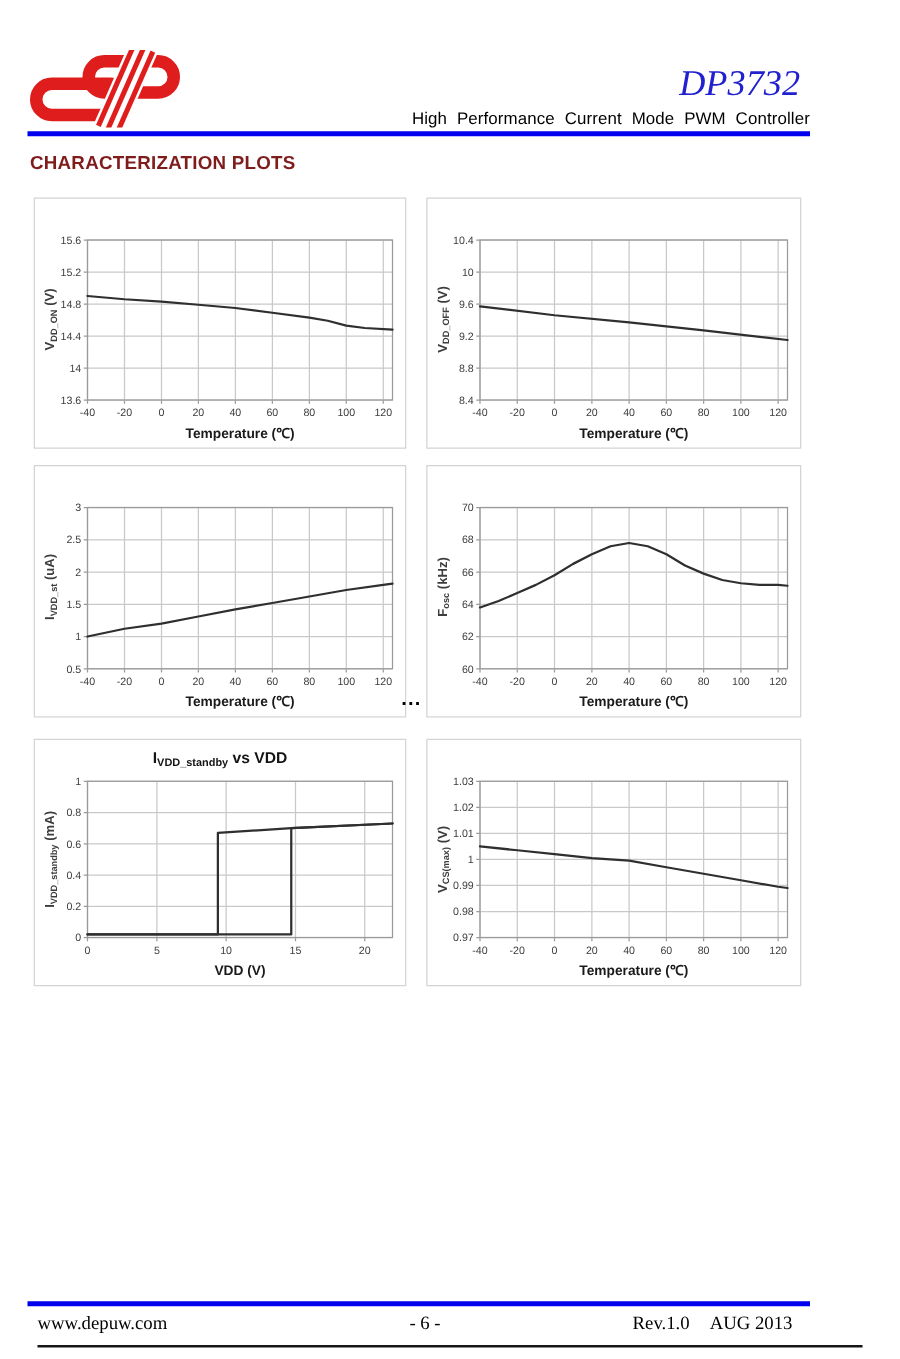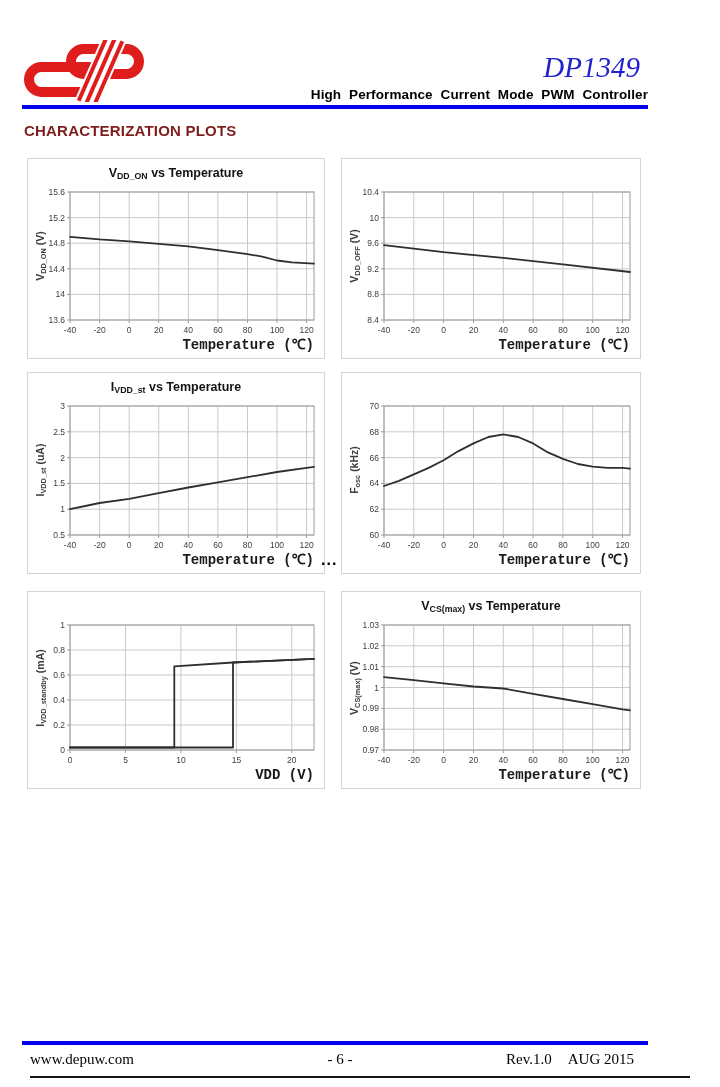--- a/index.html
+++ b/index.html
@@ -4,41 +4,41 @@
 <style>
   html,body{margin:0;padding:0;background:#ffffff;}
   #page{position:relative;width:720px;height:1087px;background:#fff;
         font-family:"Liberation Sans",sans-serif;overflow:hidden;}
 
   
   #logo{position:absolute;left:22px;top:40px;width:124px;height:62px;}
   #brand{position:absolute;right:80px;top:52px;font-family:"Liberation Serif",serif;
          font-style:italic;font-size:29px;line-height:30px;}
   #brand .b1{font-weight:normal;}
-  #subtitle{position:absolute;right:72px;top:87px;font-weight:bold;font-size:13.5px;
+  #subtitle{position:absolute;right:72px;top:87px;font-weight:normal;font-size:13.5px;
             color:#000;word-spacing:4px;letter-spacing:0.1px;}
   .rule-blue{position:absolute;left:22px;width:626px;height:4px;}
   #rule-top{top:105px;}
   #section-title{position:absolute;left:24px;top:122px;font-weight:bold;
                  font-size:15px;color:#7f1d1d;letter-spacing:0.2px;}
 
   
   .panel{position:absolute;background:#fff;border:1px solid #d4d4d4;}
   .c1{left:27px;width:296px;} .c2{left:341px;width:298px;}
   .r1{top:158px;height:199px;} .r2{top:372px;height:200px;} .r3{top:591px;height:196px;}
   .chart-title{position:absolute;top:7px;left:0;right:0;text-align:center;
                font-weight:bold;font-size:12.5px;color:#141414;}
   .sub{font-size:0.7em;vertical-align:-0.28em;}
   .plot-region{position:absolute;top:26px;left:0;right:0;bottom:0;}
   .plot-svg{position:absolute;top:0;left:0;right:0;bottom:0;}
   .ylabel{position:absolute;width:150px;text-align:center;left:-62px;top:41%;
           margin-top:-7px;transform:rotate(-90deg);white-space:nowrap;
           font-weight:bold;font-size:10.5px;color:#3d3d3d;}
-  .xlabel{position:absolute;bottom:5px;left:42px;right:10px;text-align:right;
-          font-weight:bold;font-size:14px;color:#1a1a1a;font-family:Liberation Mono, monospace;}
+  .xlabel{position:absolute;bottom:5px;left:42px;right:10px;text-align:center;
+          font-weight:bold;font-size:11px;color:#1a1a1a;}
   svg text.tick{font-family:"Liberation Sans",sans-serif;font-size:8.5px;fill:#3d3d3d;}
 
   #ellipsis{position:absolute;left:321px;top:551px;font-weight:bold;
             font-size:16px;color:#000;letter-spacing:1px;}
 
   
   #rule-bottom{top:1041px;}
   .footer-text{position:absolute;top:1051px;font-family:"Liberation Serif",serif;
                font-size:15px;color:#000;text-align:right;}
   #footer-site{left:30px;}
@@ -55,29 +55,28 @@
   <svg id="logo" viewBox="0 0 124 62">
     <rect x="7" y="27" width="72" height="25" rx="12.5" fill="none" stroke="#e01d1d" stroke-width="10"></rect>
     <rect x="49" y="9" width="68" height="25" rx="12.5" fill="none" stroke="#e01d1d" stroke-width="10"></rect>
     <line x1="64" y1="64" x2="93" y2="-2" stroke="#ffffff" stroke-width="24"></line>
     <line x1="56.7" y1="60.7" x2="85.7" y2="-5.3" stroke="#e01d1d" stroke-width="4"></line>
     <line x1="64" y1="64" x2="93" y2="-2" stroke="#e01d1d" stroke-width="4"></line>
     <line x1="71.3" y1="67.3" x2="100.3" y2="1.3" stroke="#e01d1d" stroke-width="4"></line>
   </svg>
 
   <div id="brand" style="color: rgb(33, 33, 207);">
-    <span class="b1">DP</span><span class="b2">1349</span>
+    <span class="b1">DP</span><span class="b2">3732</span>
   </div>
   <div id="subtitle">High Performance Current Mode PWM Controller</div>
   <div id="rule-top" class="rule-blue" style="background: rgb(0, 0, 238);"></div>
 
   <div id="section-title">CHARACTERIZATION PLOTS</div>
 
   <div class="panel r1 c1">
-    <div class="chart-title"><span>V</span><span class="sub">DD_ON</span><span> vs Temperature</span></div>
     <div class="plot-region">
       <div class="ylabel"><span>V</span><span class="sub">DD_ON</span><span> (V)</span></div>
       <div class="plot-svg"><svg width="296" height="173">
             <line x1="42.0" y1="7" x2="42.0" y2="135" stroke="#c9c9c9" stroke-width="1"></line>
             <line x1="42.0" y1="135" x2="42.0" y2="138" stroke="#9a9a9a"></line>
             <text class="tick" x="42.0" y="148" text-anchor="middle">-40</text>
             <line x1="71.6" y1="7" x2="71.6" y2="135" stroke="#c9c9c9" stroke-width="1"></line>
             <line x1="71.6" y1="135" x2="71.6" y2="138" stroke="#9a9a9a"></line>
             <text class="tick" x="71.6" y="148" text-anchor="middle">-20</text>
             <line x1="101.2" y1="7" x2="101.2" y2="135" stroke="#c9c9c9" stroke-width="1"></line>
@@ -176,21 +175,20 @@
             <line x1="39" y1="7.0" x2="42" y2="7.0" stroke="#9a9a9a"></line>
             <text class="tick" x="37" y="10" text-anchor="end">10.4</text>
             <rect x="42" y="7" width="246" height="128" fill="none" stroke="#9a9a9a" stroke-width="1"></rect>
             <polyline points="42.0,60.1 101.6,67.2 161.3,72.9 220.9,79.3 288.0,87.0" fill="none" stroke="#2f2f2f" stroke-width="1.8" stroke-linejoin="round" stroke-linecap="round"></polyline>
           </svg></div>
       <div class="xlabel">Temperature (℃)</div>
     </div>
   </div>
 
   <div class="panel r2 c1">
-    <div class="chart-title"><span>I</span><span class="sub">VDD_st</span><span> vs Temperature</span></div>
     <div class="plot-region">
       <div class="ylabel"><span>I</span><span class="sub">VDD_st</span><span> (uA)</span></div>
       <div class="plot-svg"><svg width="296" height="174">
             <line x1="42.0" y1="7" x2="42.0" y2="136" stroke="#c9c9c9" stroke-width="1"></line>
             <line x1="42.0" y1="136" x2="42.0" y2="139" stroke="#9a9a9a"></line>
             <text class="tick" x="42.0" y="149" text-anchor="middle">-40</text>
             <line x1="71.6" y1="7" x2="71.6" y2="136" stroke="#c9c9c9" stroke-width="1"></line>
             <line x1="71.6" y1="136" x2="71.6" y2="139" stroke="#9a9a9a"></line>
             <text class="tick" x="71.6" y="149" text-anchor="middle">-20</text>
             <line x1="101.2" y1="7" x2="101.2" y2="136" stroke="#c9c9c9" stroke-width="1"></line>
@@ -291,20 +289,21 @@
             <rect x="42" y="7" width="246" height="129" fill="none" stroke="#9a9a9a" stroke-width="1"></rect>
             <polyline points="42.0,87.0 56.9,81.8 71.8,75.4 86.7,68.9 101.6,61.2 116.5,52.1 131.5,44.4 146.4,38.0 161.3,35.4 176.2,38.0 191.1,44.4 206.0,53.4 220.9,59.9 235.8,65.0 250.7,67.6 265.6,68.9 280.5,68.9 288.0,69.6" fill="none" stroke="#2f2f2f" stroke-width="1.8" stroke-linejoin="round" stroke-linecap="round"></polyline>
           </svg></div>
       <div class="xlabel">Temperature (℃)</div>
     </div>
   </div>
 
   <div id="ellipsis">...</div>
 
   <div class="panel r3 c1">
+    <div class="chart-title"><span>I</span><span class="sub">VDD_standby</span><span> vs VDD</span></div>
     <div class="plot-region">
       <div class="ylabel"><span>I</span><span class="sub">VDD_standby</span><span> (mA)</span></div>
       <div class="plot-svg"><svg width="296" height="170">
             <line x1="42.0" y1="7" x2="42.0" y2="132" stroke="#c9c9c9" stroke-width="1"></line>
             <line x1="42.0" y1="132" x2="42.0" y2="135" stroke="#9a9a9a"></line>
             <text class="tick" x="42.0" y="145" text-anchor="middle">0</text>
             <line x1="97.5" y1="7" x2="97.5" y2="132" stroke="#c9c9c9" stroke-width="1"></line>
             <line x1="97.5" y1="132" x2="97.5" y2="135" stroke="#9a9a9a"></line>
             <text class="tick" x="97.5" y="145" text-anchor="middle">5</text>
             <line x1="152.9" y1="7" x2="152.9" y2="132" stroke="#c9c9c9" stroke-width="1"></line>
@@ -336,21 +335,20 @@
             <text class="tick" x="37" y="10" text-anchor="end">1</text>
             <rect x="42" y="7" width="244" height="125" fill="none" stroke="#9a9a9a" stroke-width="1"></rect>
             <polyline points="42.0,129.5 146.3,129.5 205.0,129.5 205.0,44.5 286.0,40.8" fill="none" stroke="#2f2f2f" stroke-width="1.8" stroke-linejoin="round" stroke-linecap="round"></polyline>
             <polyline points="286.0,40.8 205.0,44.5 146.3,48.3 146.3,129.5 42.0,129.5" fill="none" stroke="#2f2f2f" stroke-width="1.8" stroke-linejoin="round" stroke-linecap="round"></polyline>
           </svg></div>
       <div class="xlabel">VDD (V)</div>
     </div>
   </div>
 
   <div class="panel r3 c2">
-    <div class="chart-title"><span>V</span><span class="sub">CS(max)</span><span> vs Temperature</span></div>
     <div class="plot-region">
       <div class="ylabel"><span>V</span><span class="sub">CS(max)</span><span> (V)</span></div>
       <div class="plot-svg"><svg width="298" height="170">
             <line x1="42.0" y1="7" x2="42.0" y2="132" stroke="#c9c9c9" stroke-width="1"></line>
             <line x1="42.0" y1="132" x2="42.0" y2="135" stroke="#9a9a9a"></line>
             <text class="tick" x="42.0" y="145" text-anchor="middle">-40</text>
             <line x1="71.8" y1="7" x2="71.8" y2="132" stroke="#c9c9c9" stroke-width="1"></line>
             <line x1="71.8" y1="132" x2="71.8" y2="135" stroke="#9a9a9a"></line>
             <text class="tick" x="71.8" y="145" text-anchor="middle">-20</text>
             <line x1="101.6" y1="7" x2="101.6" y2="132" stroke="#c9c9c9" stroke-width="1"></line>
@@ -399,17 +397,17 @@
             <polyline points="42.0,59.1 71.8,62.2 101.6,65.3 131.5,68.5 161.3,70.5 191.1,75.8 220.9,81.0 250.7,86.2 280.5,91.4 288.0,92.4" fill="none" stroke="#2f2f2f" stroke-width="1.8" stroke-linejoin="round" stroke-linecap="round"></polyline>
           </svg></div>
       <div class="xlabel">Temperature (℃)</div>
     </div>
   </div>
 
   <div id="rule-bottom" class="rule-blue" style="background: rgb(0, 0, 238);"></div>
   <div id="footer-site" class="footer-text">www.depuw.com</div>
   <div id="footer-page" class="footer-text">- 6 -</div>
   <div id="footer-rev" class="footer-text">
-    <span>Rev.1.0</span><span class="gap"></span><span>AUG 2015</span>
+    <span>Rev.1.0</span><span class="gap"></span><span>AUG 2013</span>
   </div>
   <div id="bottom-line"></div>
 
 </div>
 
 </body></html>

